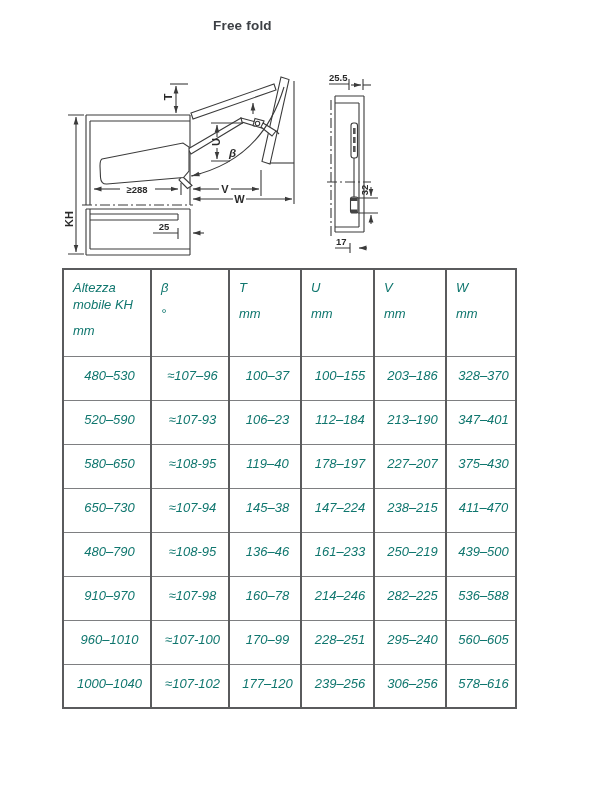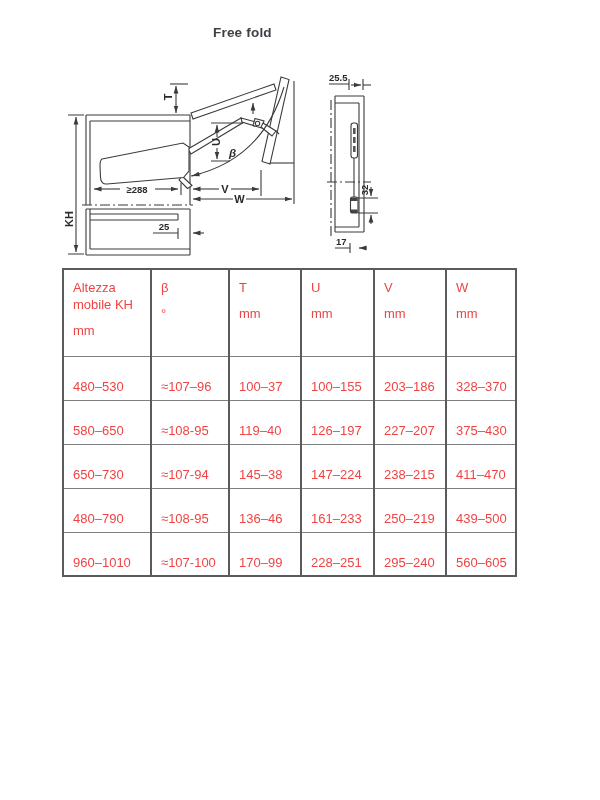--- a/index.html
+++ b/index.html
@@ -1,47 +1,47 @@
 <!DOCTYPE html>
 <html><head>
 <meta charset="utf-8">
 <style>
   html,body{margin:0;padding:0;}
   body{
     width:600px;height:800px;background:#ffffff;position:relative;
     font-family:"Liberation Sans",sans-serif;overflow:hidden;
   }
   .title{
-    position:absolute;left:213px;top:25px;
+    position:absolute;left:213px;top:18px;
     font-size:13.5px;font-weight:bold;color:#3d4045;letter-spacing:.2px;
   }
   svg.diagram{position:absolute;left:0;top:0;}
   svg text{
     font-family:"Liberation Sans",sans-serif;
     fill:#2a2a2a;font-weight:bold;
   }
   .dim-letter{font-size:11px;}
   .dim-num{font-size:9.5px;}
   .dim-beta{font-size:11.5px;font-style:italic;}
   table.spec{
     position:absolute;left:62px;top:268px;width:453px;
     border-collapse:collapse;table-layout:fixed;
     border:2px solid #5a5b5d;
-    font-size:13px;color:#ef4444;
+    font-size:13px;color:#0f766e;font-style:italic;
   }
   table.spec th,table.spec td{
     border-left:2px solid #5a5b5d;
     text-align:left;vertical-align:top;
     box-sizing:border-box;
     padding:0 4px 0 9px;
     font-weight:normal;
     overflow:hidden;white-space:nowrap;
   }
   table.spec th{height:87px;padding-top:9px;}
-  table.spec td{height:44px;padding-top:22px;border-top:1px solid #7e7f81;}
+  table.spec td{height:44px;padding-top:11px;border-top:1px solid #7e7f81;text-align:center;}
   .h-label{line-height:17px;white-space:normal;}
   .h-unit{margin-top:10px;line-height:15px;}
 </style>
 </head>
 <body>
 
 <div class="title">Free fold</div>
 
 <svg class="diagram" width="600" height="266" viewBox="0 0 600 266">
   <defs>
@@ -183,45 +183,69 @@
   <tbody>
       <tr>
     <td>480–530</td>
     <td>≈107–96</td>
     <td>100–37</td>
     <td>100–155</td>
     <td>203–186</td>
     <td>328–370</td>
   </tr>
       <tr>
+    <td>520–590</td>
+    <td>≈107-93</td>
+    <td>106–23</td>
+    <td>112–184</td>
+    <td>213–190</td>
+    <td>347–401</td>
+  </tr>
+      <tr>
     <td>580–650</td>
     <td>≈108-95</td>
     <td>119–40</td>
-    <td>126–197</td>
+    <td>178–197</td>
     <td>227–207</td>
     <td>375–430</td>
   </tr>
       <tr>
     <td>650–730</td>
     <td>≈107-94</td>
     <td>145–38</td>
     <td>147–224</td>
     <td>238–215</td>
     <td>411–470</td>
   </tr>
       <tr>
     <td>480–790</td>
     <td>≈108-95</td>
     <td>136–46</td>
     <td>161–233</td>
     <td>250–219</td>
     <td>439–500</td>
   </tr>
       <tr>
+    <td>910–970</td>
+    <td>≈107-98</td>
+    <td>160–78</td>
+    <td>214–246</td>
+    <td>282–225</td>
+    <td>536–588</td>
+  </tr>
+      <tr>
     <td>960–1010</td>
     <td>≈107-100</td>
     <td>170–99</td>
     <td>228–251</td>
     <td>295–240</td>
     <td>560–605</td>
   </tr>
+      <tr>
+    <td>1000–1040</td>
+    <td>≈107-102</td>
+    <td>177–120</td>
+    <td>239–256</td>
+    <td>306–256</td>
+    <td>578–616</td>
+  </tr>
     </tbody>
 </table>
 
 </body></html>

